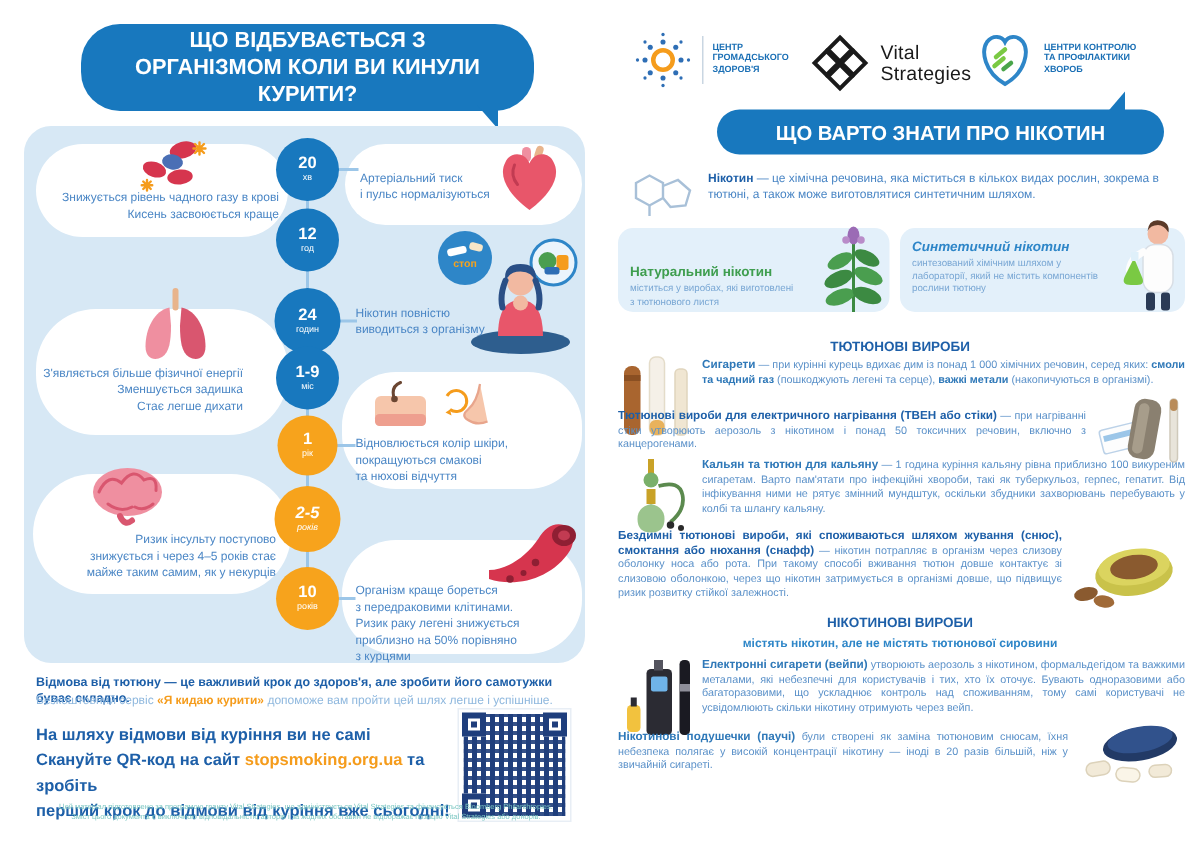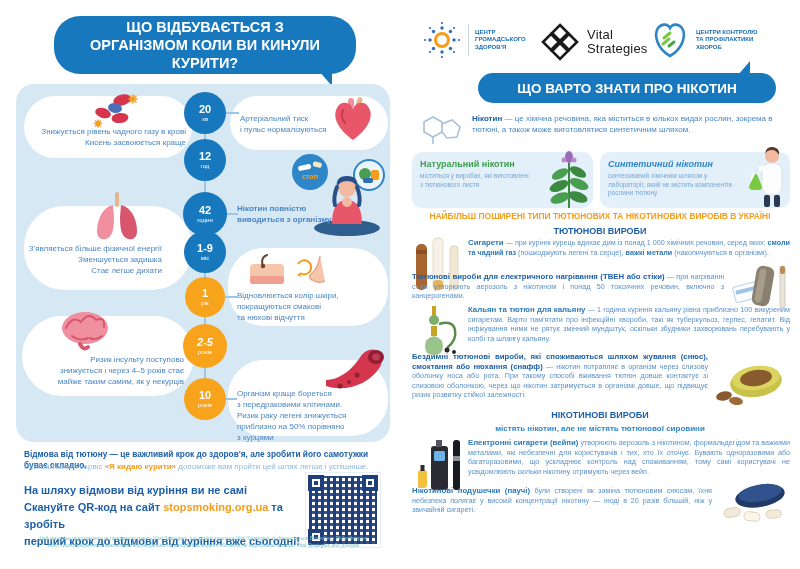--- a/index.html
+++ b/index.html
@@ -154,21 +154,21 @@
     <div class="abs" style="left:306px;top:172px;">
       <svg width="82" height="64" viewBox="0 0 82 64">
         <ellipse cx="41" cy="56" rx="33" ry="8" fill="#2e5e8e"></ellipse>
         <path d="M26 52 q0 -24 15 -24 q15 0 15 24 Z" fill="#e8566a"></path>
         <circle cx="41" cy="30" r="5" fill="#f2b9a1"></circle>
         <circle cx="41" cy="16" r="9" fill="#f2b9a1"></circle>
         <path d="M31 16 q-2 -12 10 -12 q12 0 10 12 q-2 -7 -10 -7 q-8 0 -10 7Z" fill="#2a4f86"></path>
         <path d="M31 15 q-4 10 -2 18 M51 15 q4 10 2 18" stroke="#2a4f86" stroke-width="4" fill="none" stroke-linecap="round"></path>
       </svg>
     </div>
-    <div class="abs ltext" style="left:237px;top:203px;width:110px;font-weight:bold;">
+    <div class="abs ltext" style="left:237px;top:203px;width:110px;">
       <div>Нікотин повністю</div>
       <div>виводиться з організму</div>
     </div>
 
     <div class="abs" style="left:92px;top:190px;">
       <svg width="50" height="54" viewBox="0 0 50 54">
         <rect x="23" y="2" width="4" height="15" rx="2" fill="#e8b48c"></rect>
         <path d="M21 15 C11 17 5 29 5 41 C5 49 11 51 16 48 C21 45 22 37 22 27Z" fill="#ef8fa0"></path>
         <path d="M29 15 C39 17 45 29 45 41 C45 49 39 51 34 48 C29 45 28 37 28 27Z" fill="#d9566f"></path>
       </svg>
@@ -240,21 +240,21 @@
 
     <div class="abs tl tl-blue" style="left:184px;top:92px;width:42px;height:42px;">
       <span class="v">20</span>
       <span class="u">хв</span>
     </div>
     <div class="abs tl tl-blue" style="left:184px;top:139px;width:42px;height:42px;">
       <span class="v">12</span>
       <span class="u">год</span>
     </div>
     <div class="abs tl tl-blue" style="left:183px;top:192px;width:44px;height:44px;">
-      <span class="v">42</span>
+      <span class="v">24</span>
       <span class="u">годин</span>
     </div>
     <div class="abs tl tl-blue" style="left:184px;top:231px;width:42px;height:42px;">
       <span class="v">1-9</span>
       <span class="u">міс</span>
     </div>
     <div class="abs tl tl-orange" style="left:185px;top:277px;width:40px;height:40px;">
       <span class="v">1</span>
       <span class="u">рік</span>
     </div>
@@ -375,21 +375,21 @@
           <path d="M10 12 L19 7 L28 12 L28 22 L19 27 L10 22 Z"></path>
           <path d="M28 14 L38 10 L46 17 L43 27 L33 28 L28 22"></path>
           <path d="M19 27 L19 34"></path>
         </g>
       </svg>
     </div>
     <div class="abs intro">
       <b>Нікотин</b><span> — це хімічна речовина, яка міститься в кількох видах рослин, зокрема в тютюні, а також може виготовлятися синтетичним шляхом.</span>
     </div>
 
-    <div class="abs nbox" style="left:12px;top:152px;width:181px;height:56px;padding:7px 8px;">
+    <div class="abs nbox" style="left:12px;top:152px;width:181px;height:56px;padding:24px 8px;">
       <div class="nbox-title-g">Натуральний нікотин</div>
       <div class="nbox-text" style="width:110px;">міститься у виробах, які виготовлені з тютюнового листя</div>
     </div>
     <div class="abs" style="left:148px;top:150px;">
       <svg width="42" height="60" viewBox="0 0 42 60">
         <path d="M21 12 L21 58" stroke="#3c8a42" stroke-width="2"></path>
         <ellipse cx="12" cy="24" rx="9" ry="4.5" fill="#4a9e4f" transform="rotate(-28 12 24)"></ellipse>
         <ellipse cx="30" cy="22" rx="9" ry="4.5" fill="#3c8a42" transform="rotate(28 30 22)"></ellipse>
         <ellipse cx="11" cy="36" rx="10" ry="5" fill="#3c8a42" transform="rotate(-24 11 36)"></ellipse>
         <ellipse cx="31" cy="34" rx="10" ry="5" fill="#4a9e4f" transform="rotate(24 31 34)"></ellipse>
@@ -410,21 +410,20 @@
         <path d="M21 8 q1 -8 8 -7 q7 1 6 8 q-3 -5 -7 -5 q-5 0 -7 4Z" fill="#5b3a28"></path>
         <rect x="18" y="17" width="20" height="32" rx="8" fill="#fdfdfd" stroke="#d8dee5"></rect>
         <rect x="20" y="49" width="6" height="12" rx="2" fill="#2a3a55"></rect>
         <rect x="30" y="49" width="6" height="12" rx="2" fill="#2a3a55"></rect>
         <path d="M18 22 q-8 4 -9 12" stroke="#fdfdfd" stroke-width="5" fill="none" stroke-linecap="round"></path>
         <path d="M12 26 L6 38 q-3 6 4 6 L14 44 q6 0 3 -6 Z" fill="#7ac943"></path>
         <rect x="10" y="22" width="5" height="6" fill="#dff0fa"></rect>
       </svg>
     </div>
 
-    <div class="abs h-orange">НАЙБІЛЬШ ПОШИРЕНІ ТИПИ ТЮТЮНОВИХ ТА НІКОТИНОВИХ ВИРОБІВ В УКРАЇНІ</div>
     <div class="abs h-blue" style="top:226px;">ТЮТЮНОВІ ВИРОБИ</div>
 
     <div class="abs" style="left:12px;top:236px;">
       <svg width="50" height="56" viewBox="0 0 50 56">
         <rect x="4" y="8" width="11" height="46" rx="5" fill="#a9652f"></rect>
         <rect x="4" y="14" width="11" height="4" fill="#8a4f22"></rect>
         <rect x="21" y="2" width="10" height="52" rx="4" fill="#f5f0e8" stroke="#e4dcc9"></rect>
         <rect x="21" y="44" width="10" height="10" rx="4" fill="#e8b25c"></rect>
         <rect x="38" y="10" width="8" height="44" rx="3" fill="#f0e6d2" stroke="#e0d5bd"></rect>
       </svg>

